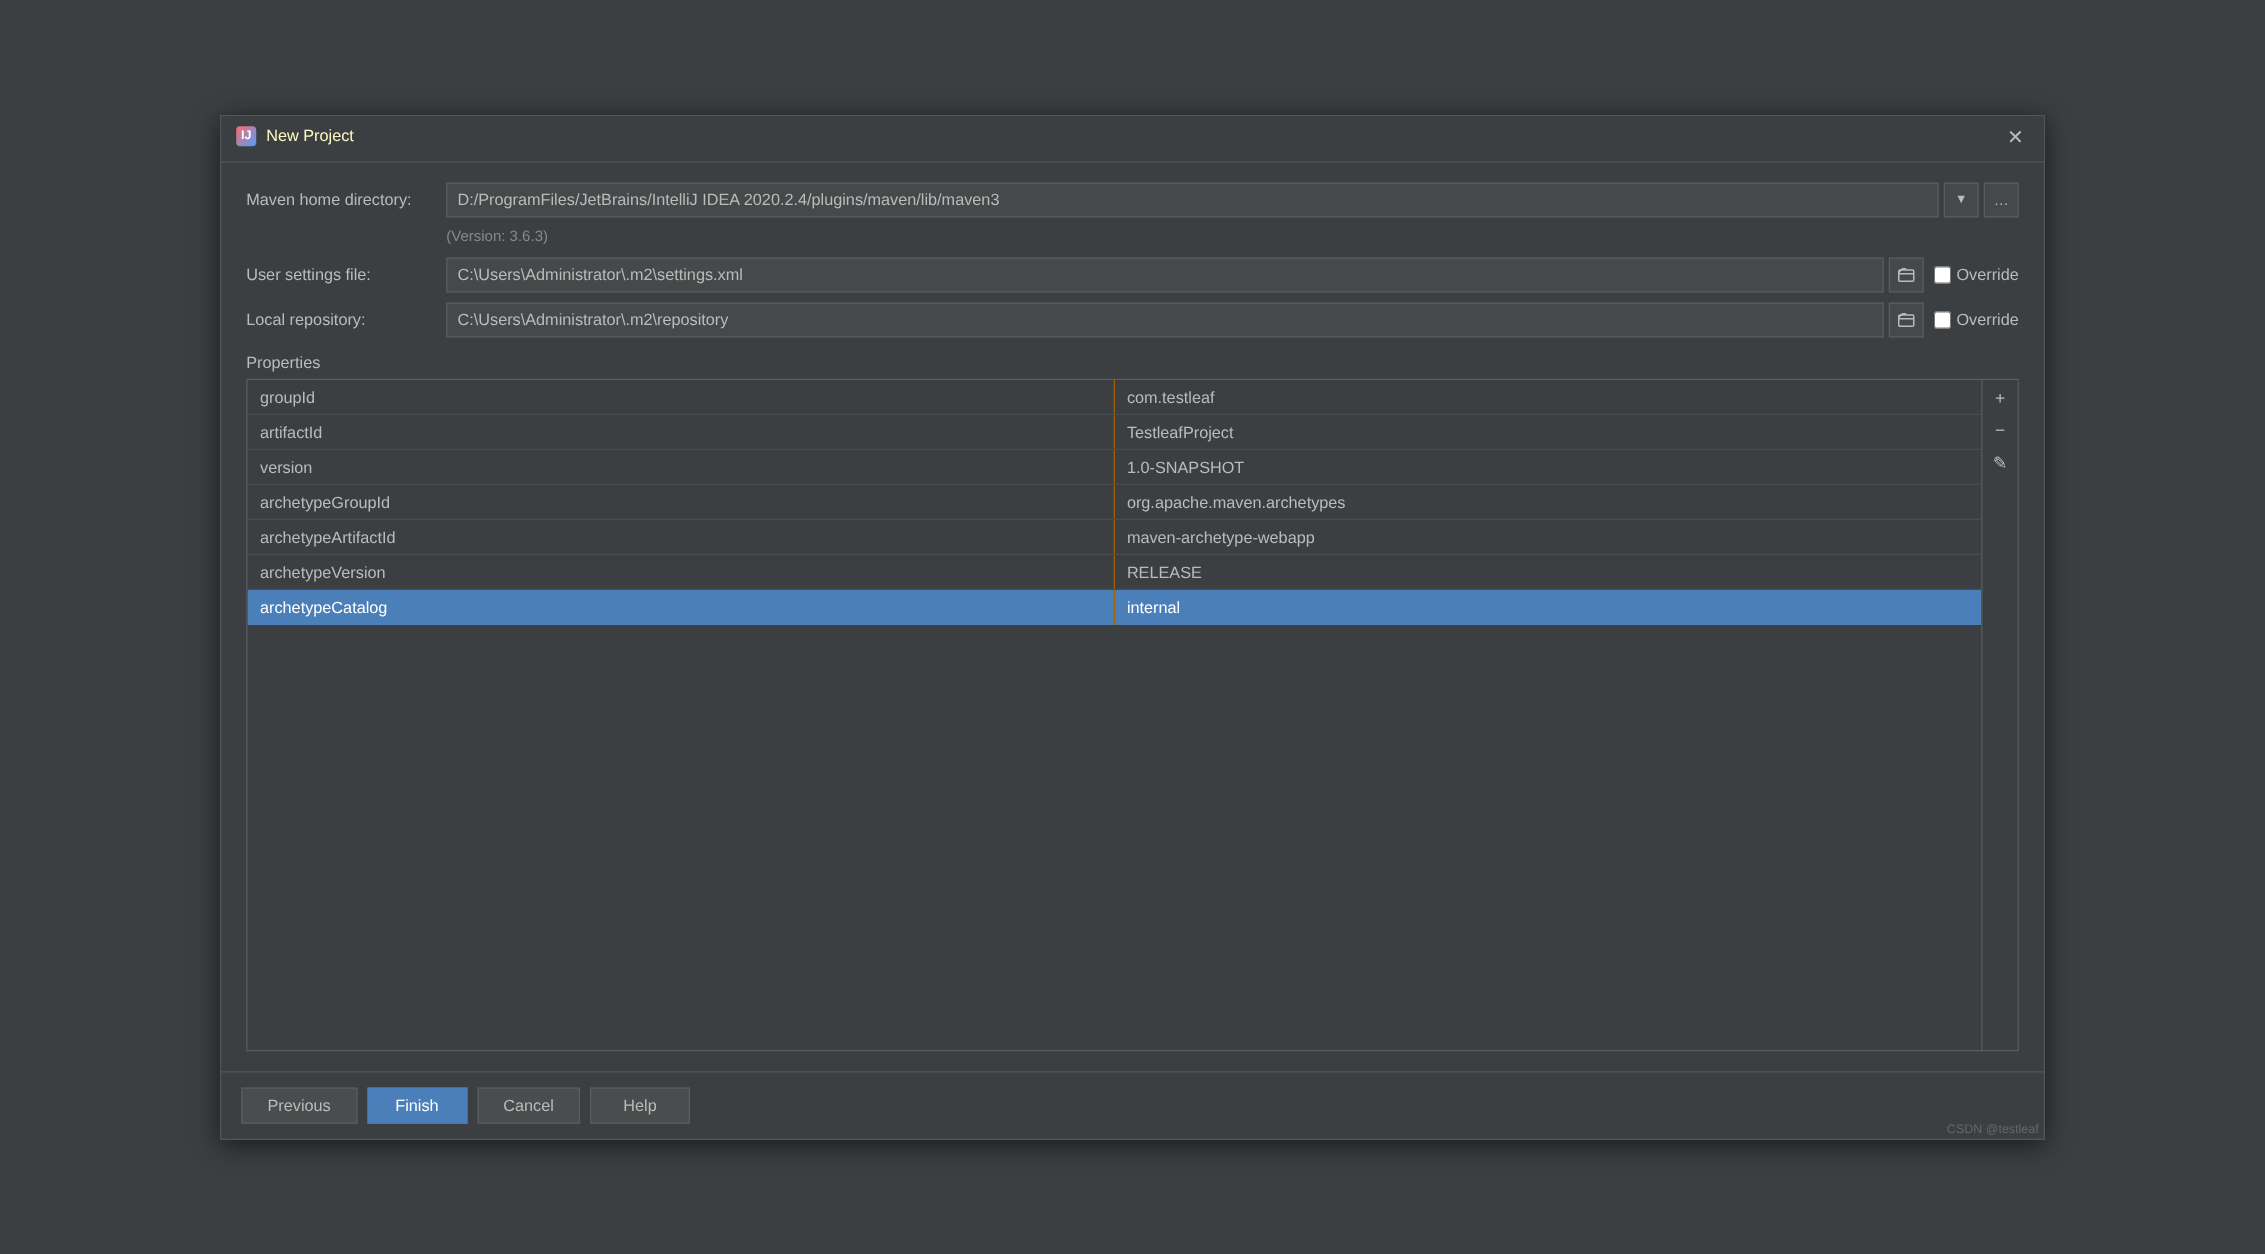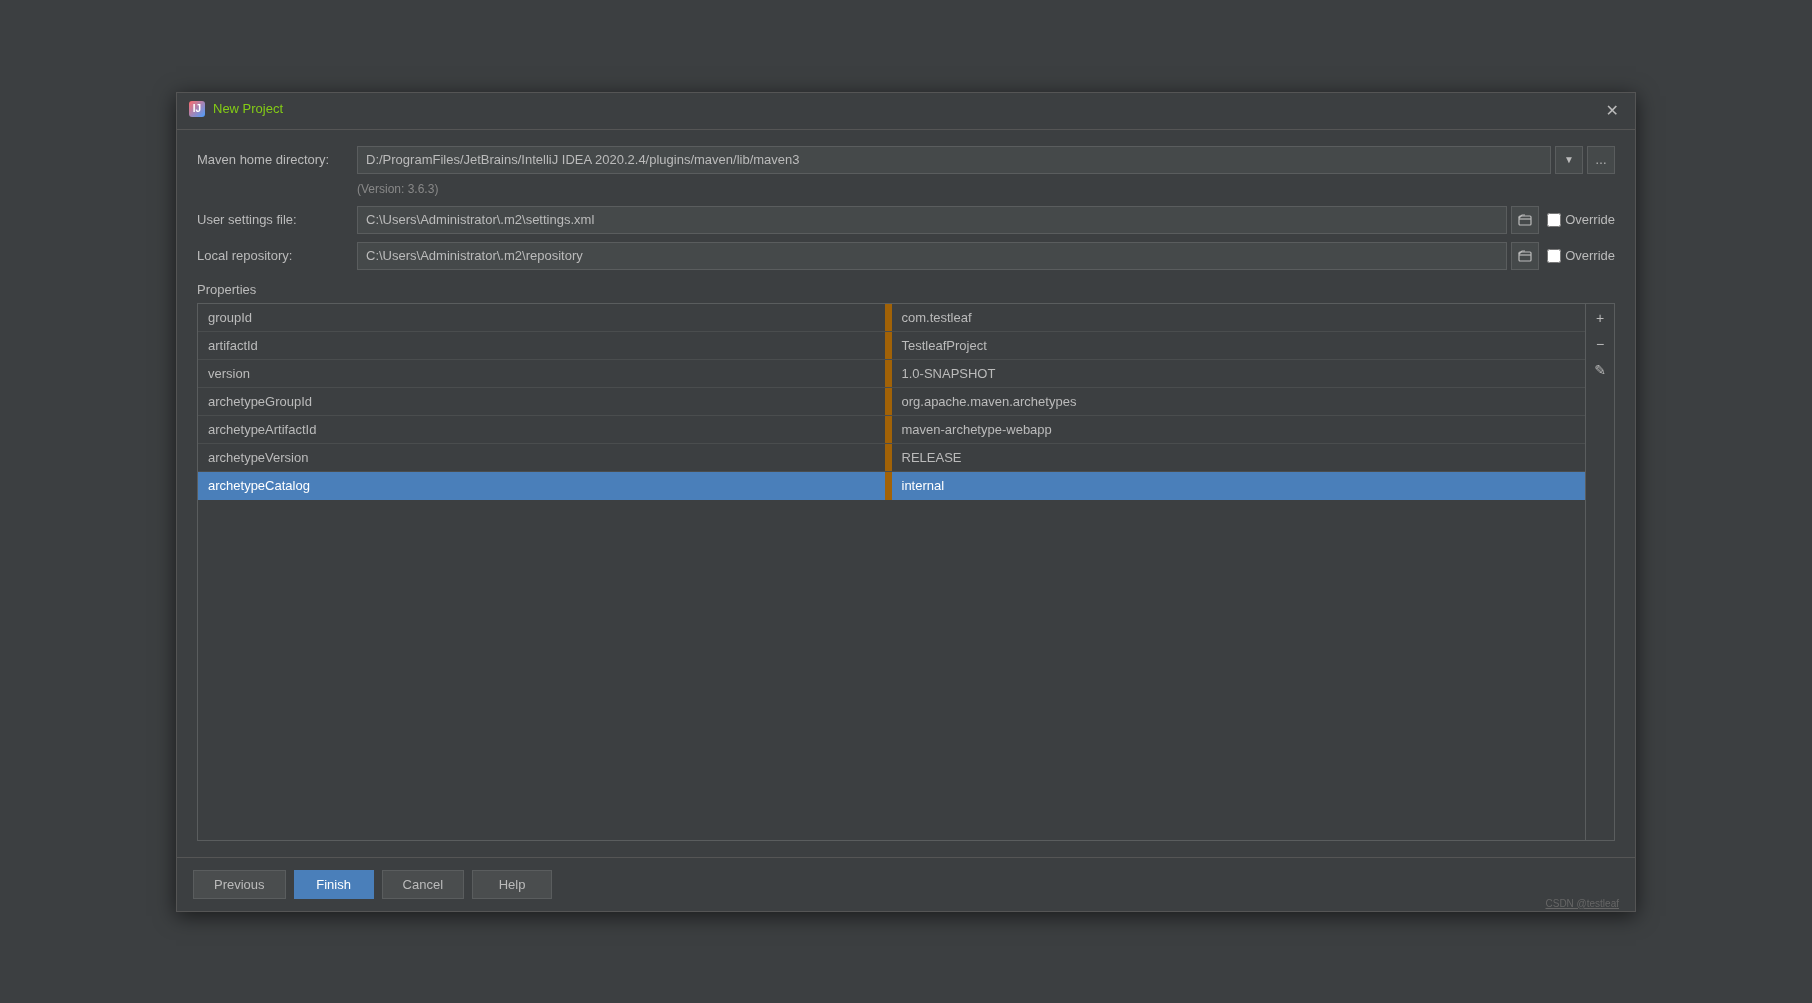--- a/index.html
+++ b/index.html
@@ -43,21 +43,21 @@
       background: linear-gradient(135deg, #ff6b6b 0%, #4a9eff 100%);
       border-radius: 3px;
       display: flex;
       align-items: center;
       justify-content: center;
       font-size: 10px;
       font-weight: bold;
       color: white;
     }
     .title-text {
-      color: #84cc16;
+      color: #fef9c3;
       font-size: 13px;
     }
     .close-btn {
       color: #bbbbbb;
       cursor: pointer;
       font-size: 16px;
       line-height: 1;
       background: none;
       border: none;
       padding: 2px 4px;
@@ -180,21 +180,21 @@
     .prop-row.selected {
       background: #4a7fba;
     }
     .prop-key {
       width: 50%;
       padding: 4px 10px;
       display: flex;
       align-items: center;
       color: #bbbbbb;
       font-size: 13px;
-      border-right: 7px solid #a16207;
+      border-right: 1px solid #a16207;
     }
     .prop-value {
       width: 50%;
       padding: 4px 10px;
       display: flex;
       align-items: center;
       color: #bbbbbb;
       font-size: 13px;
     }
     .prop-row.selected .prop-key,
@@ -239,24 +239,23 @@
       min-width: 80px;
     }
     .footer-btn.primary {
       background: #4a7fba;
       border-color: #4a7fba;
       color: #ffffff;
     }
     .watermark {
       position: absolute;
       bottom: 2px;
-      right: 16px;
+      right: 4px;
       font-size: 10px;
       color: #666666;
-      text-decoration: underline;
     }
   </style>
 </head>
 <body>
 
 <div class="dialog">
 
   <div class="title-bar">
     <div class="title-bar-left">
       <div class="title-icon">IJ</div>

